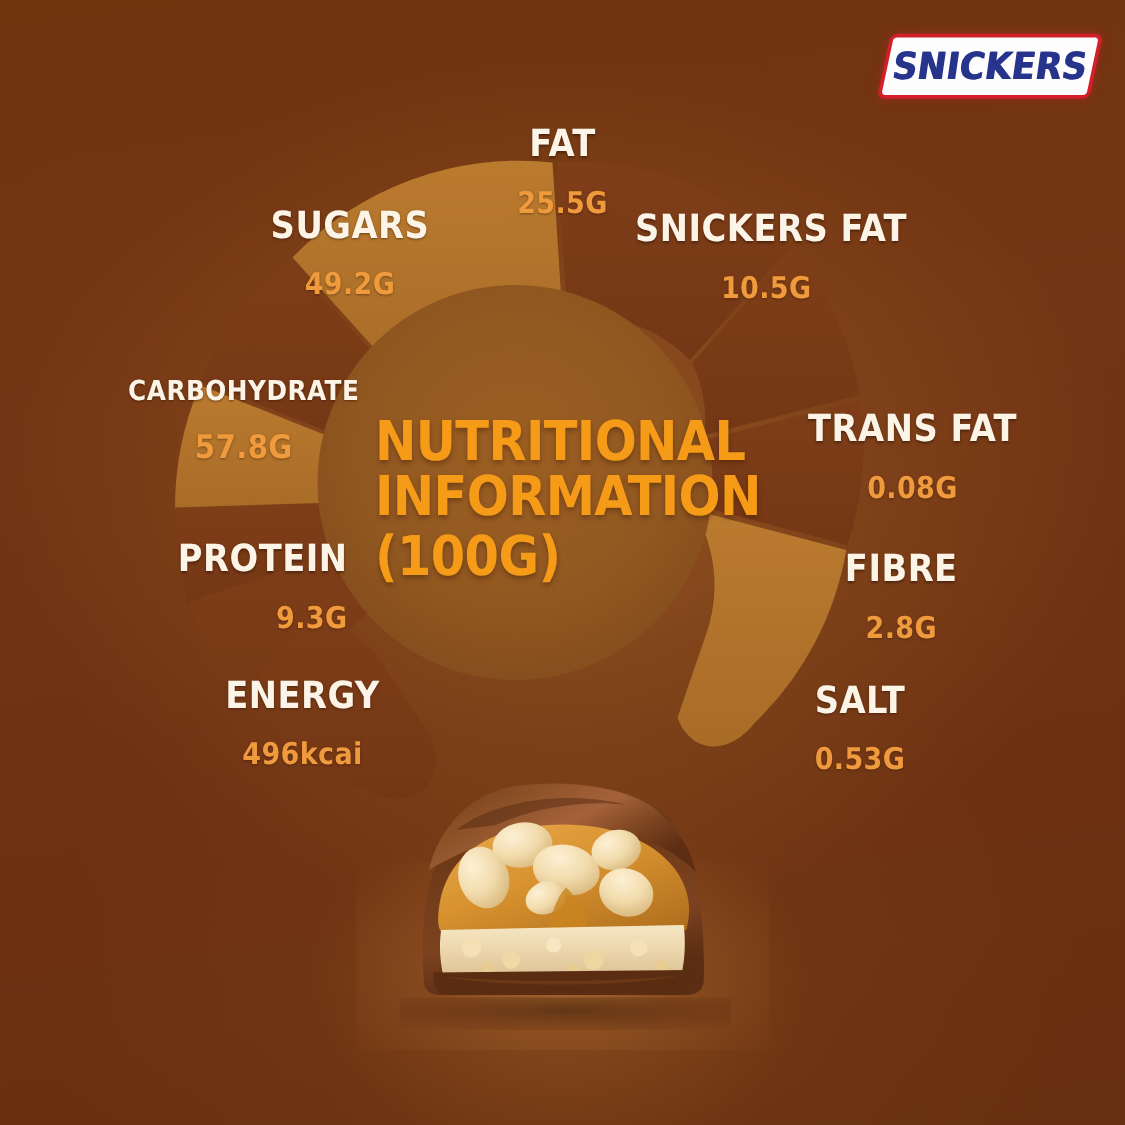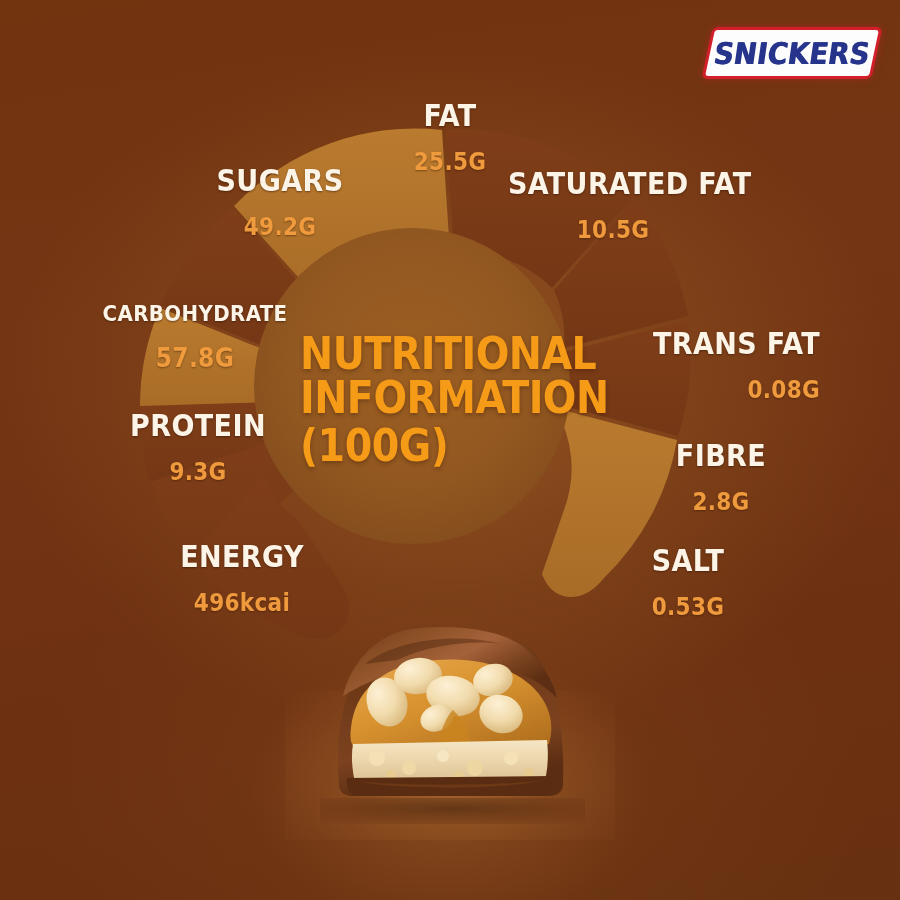--- a/index.html
+++ b/index.html
@@ -97,22 +97,22 @@
     text-shadow: 0 1px 2px rgba(50,20,5,0.45);
   }
   .seg-label.small .name { font-size: 22px; }
   .seg-label.small .val  { font-size: 26px; }
 
   
   #lbl-fat        { left: 374px; top: 100px; width: 152px; }
   #lbl-sugars     { left: 190px; top: 165px; width: 180px; }
   #lbl-satfat     { left: 508px; top: 168px; width: 210px; }
   #lbl-carb       { left: 100px; top: 303px; width: 190px; }
-  #lbl-transfat   { left: 640px; top: 328px; width: 180px; text-align: right; }
-  #lbl-protein    { left: 118px; top: 410px; width: 160px; }
+  #lbl-transfat   { left: 640px; top: 328px; width: 180px; }
+  #lbl-protein    { left: 118px; top: 432px; width: 160px; text-align: right; }
   #lbl-fibre      { left: 642px; top: 440px; width: 158px; }
   #lbl-energy     { left: 152px; top: 541px; width: 180px; }
   #lbl-salt       { left: 608px; top: 545px; width: 160px; }
 
   
   .center-title {
     position: absolute;
     left: 300px;
     top: 332px;
     width: 300px;
@@ -220,21 +220,21 @@
     <span class="name">FAT</span>
     <span class="val">25.5G</span>
   </div>
 
   <div class="seg-label" id="lbl-sugars">
     <span class="name">SUGARS</span>
     <span class="val">49.2G</span>
   </div>
 
   <div class="seg-label" id="lbl-satfat">
-    <span class="name">SATURATED FAT</span>
+    <span class="name">SNICKERS FAT</span>
     <span class="val">10.5G</span>
   </div>
 
   <div class="seg-label small" id="lbl-carb">
     <span class="name">CARBOHYDRATE</span>
     <span class="val">57.8G</span>
   </div>
 
   <div class="seg-label" id="lbl-transfat">
     <span class="name">TRANS FAT</span>

